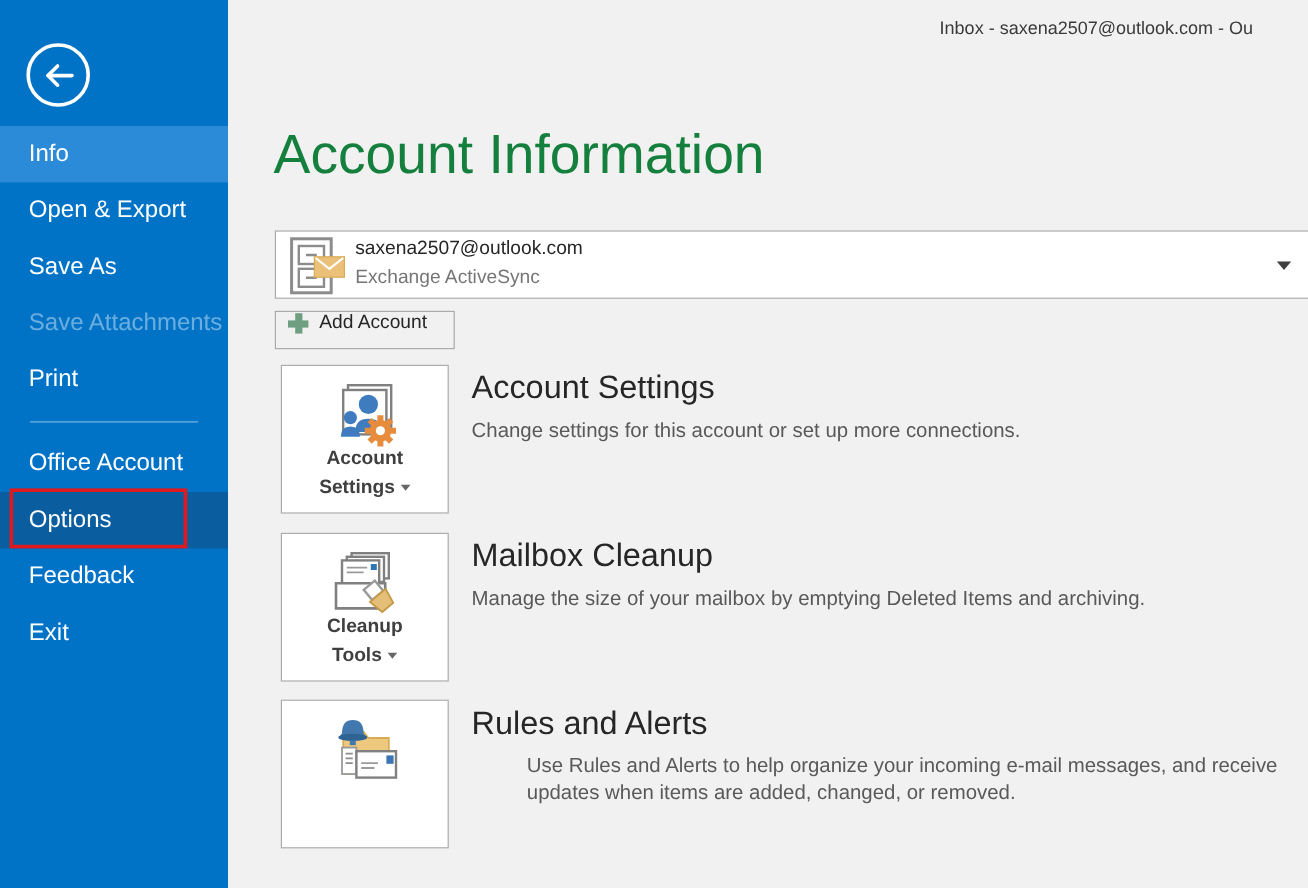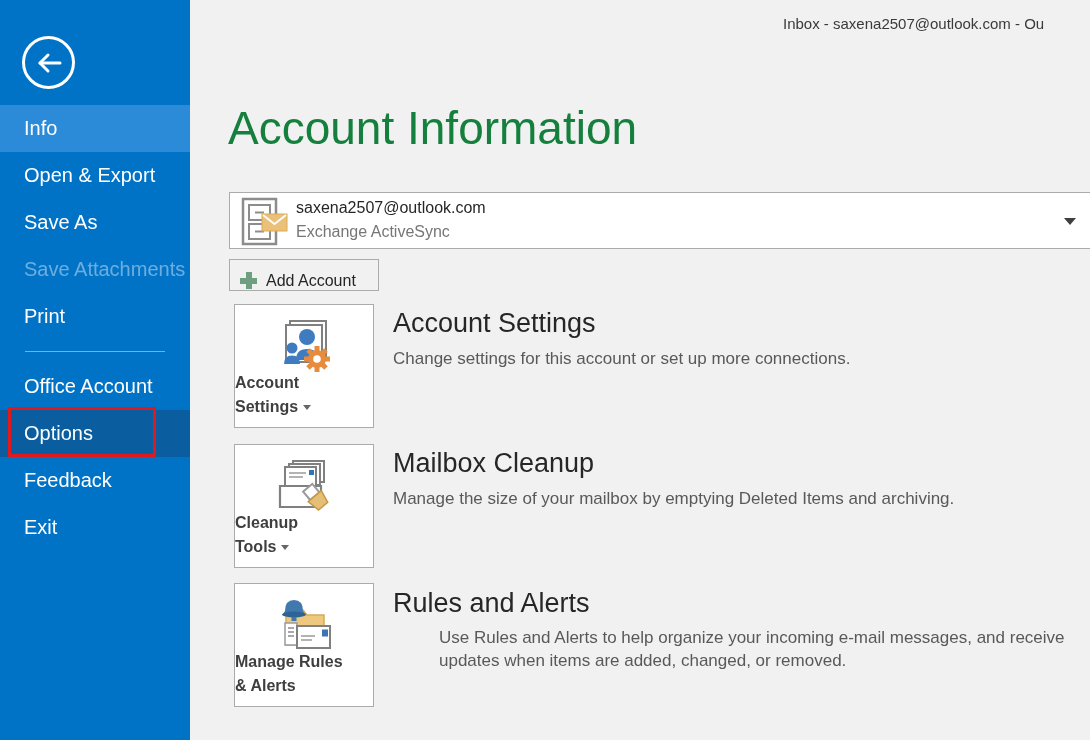--- a/index.html
+++ b/index.html
@@ -66,29 +66,29 @@
     font-size:16px; color:#767676;
   }
   .acc-caret {
     position:absolute; right:27px; top:25px; width:0; height:0;
     border-left:6px solid transparent; border-right:6px solid transparent;
     border-top:7px solid #3F3F3F;
   }
   .add-account {
     position:absolute; left:229px; top:259px; width:150px; height:32px;
     background:transparent; border:1px solid #ABABAB;
-    display:flex; align-items:flex-end; gap:8px; padding-left:9px;
+    display:flex; align-items:flex-start; gap:8px; padding-left:9px;
     font-family:"Liberation Sans", sans-serif;
     font-size:16px; color:#262626; cursor:pointer;
   }
 
   .tile {
     position:absolute; left:234px; width:140px; height:124px;
     background:#FFFFFF; border:1px solid #ABABAB;
-    cursor:pointer;
+    text-align:center; cursor:pointer;
   }
   .tile svg { display:block; margin:13px auto 0; }
   .tile-label {
     position:absolute; left:0; bottom:8px; width:100%;
     font-size:16px; font-weight:bold; color:#3F3F3F; line-height:24px;
   }
   .caret-sm {
     display:inline-block; margin-left:5px; vertical-align:middle;
     width:0; height:0;
     border-left:4px solid transparent; border-right:4px solid transparent;
@@ -235,20 +235,16 @@
       <line x1="15" y1="35" x2="21" y2="35" stroke="#8C8C8C" stroke-width="1.5"></line>
       <line x1="15" y1="39" x2="21" y2="39" stroke="#8C8C8C" stroke-width="1.5"></line>
       <path d="M12 14 q0-11 9-11 q9 0 9 11 l2 3 h-22 z" fill="#4179AE"></path>
       <ellipse cx="21" cy="17.5" rx="12" ry="3" fill="#2E6494"></ellipse>
       <rect x="18.5" y="20" width="5" height="4" fill="#4179AE"></rect>
       <rect x="24" y="29" width="33" height="22" fill="#FFFFFF" stroke="#808080" stroke-width="2"></rect>
       <rect x="49" y="32.5" width="6" height="7" fill="#3D74B4"></rect>
       <line x1="28" y1="39" x2="42" y2="39" stroke="#9A9A9A" stroke-width="1.5"></line>
       <line x1="28" y1="43" x2="39" y2="43" stroke="#9A9A9A" stroke-width="1.5"></line>
     </svg>
-    <div class="tile-label">
-      <span>Manage Rules</span><br>
-      <span>&amp; Alerts</span>
-    </div>
   </div>
   <h2 class="section-title" id="sec3-title">Rules and Alerts</h2>
   <p class="section-desc" id="sec3-desc">Use Rules and Alerts to help organize your incoming e-mail messages, and receive updates when items are added, changed, or removed.</p>
 </main>
 
 </body></html>

